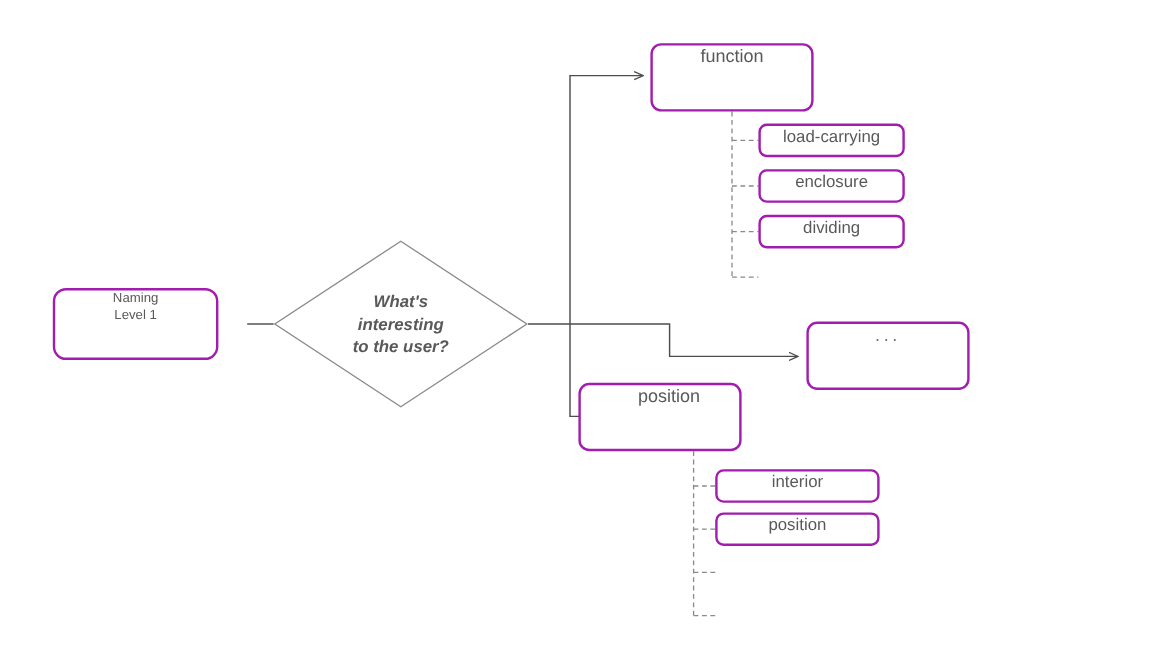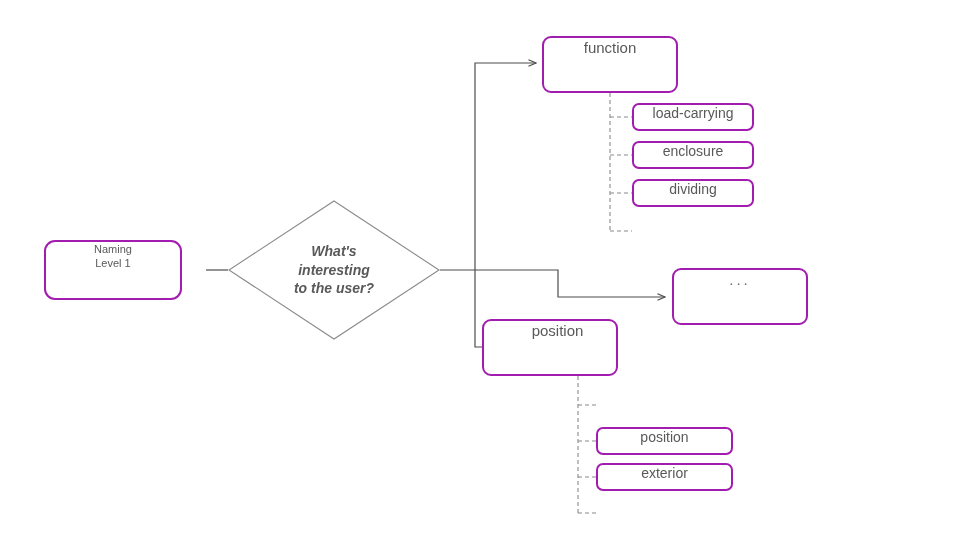--- a/index.html
+++ b/index.html
@@ -159,20 +159,20 @@
     <span>enclosure</span>
   </div>
 
   <div class="node node-ellipsis">
     <span>...</span>
   </div>
 
   <div class="node cat-node node-position">
     <span>position</span>
   </div>
+  <div class="node leaf-node leaf-pos" style="top:391px">
+    <span>interior</span>
+  </div>
   <div class="node leaf-node leaf-pos" style="top:427px">
     <span>position</span>
-  </div>
-  <div class="node leaf-node leaf-pos" style="top:463px">
-    <span>exterior</span>
   </div>
 
 </div>
 
 </body></html>

